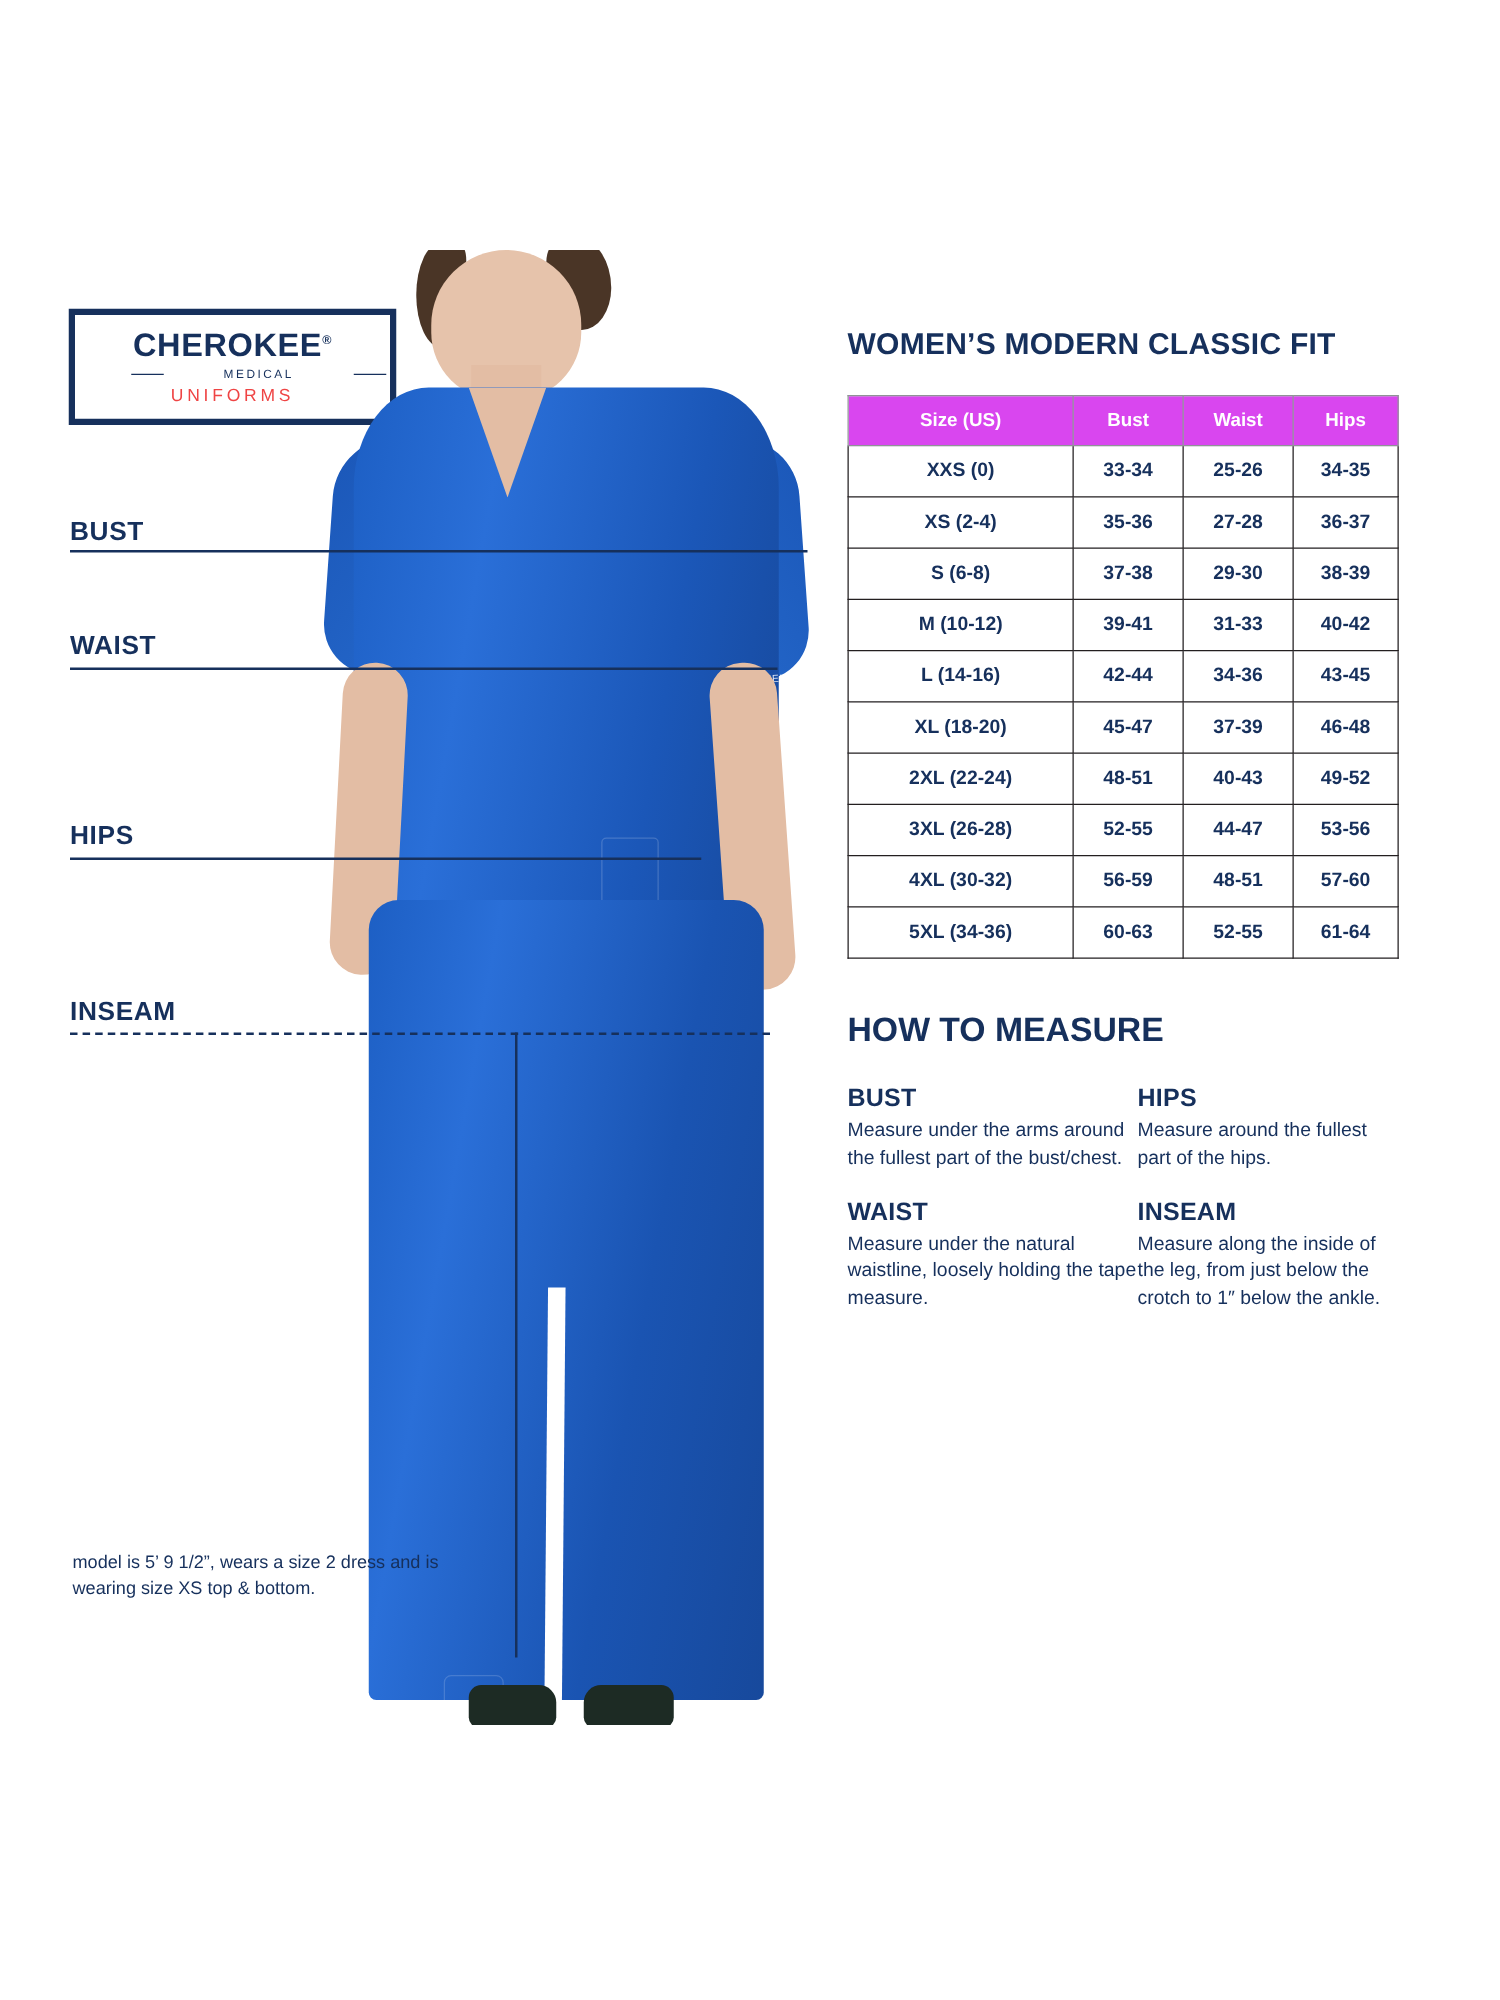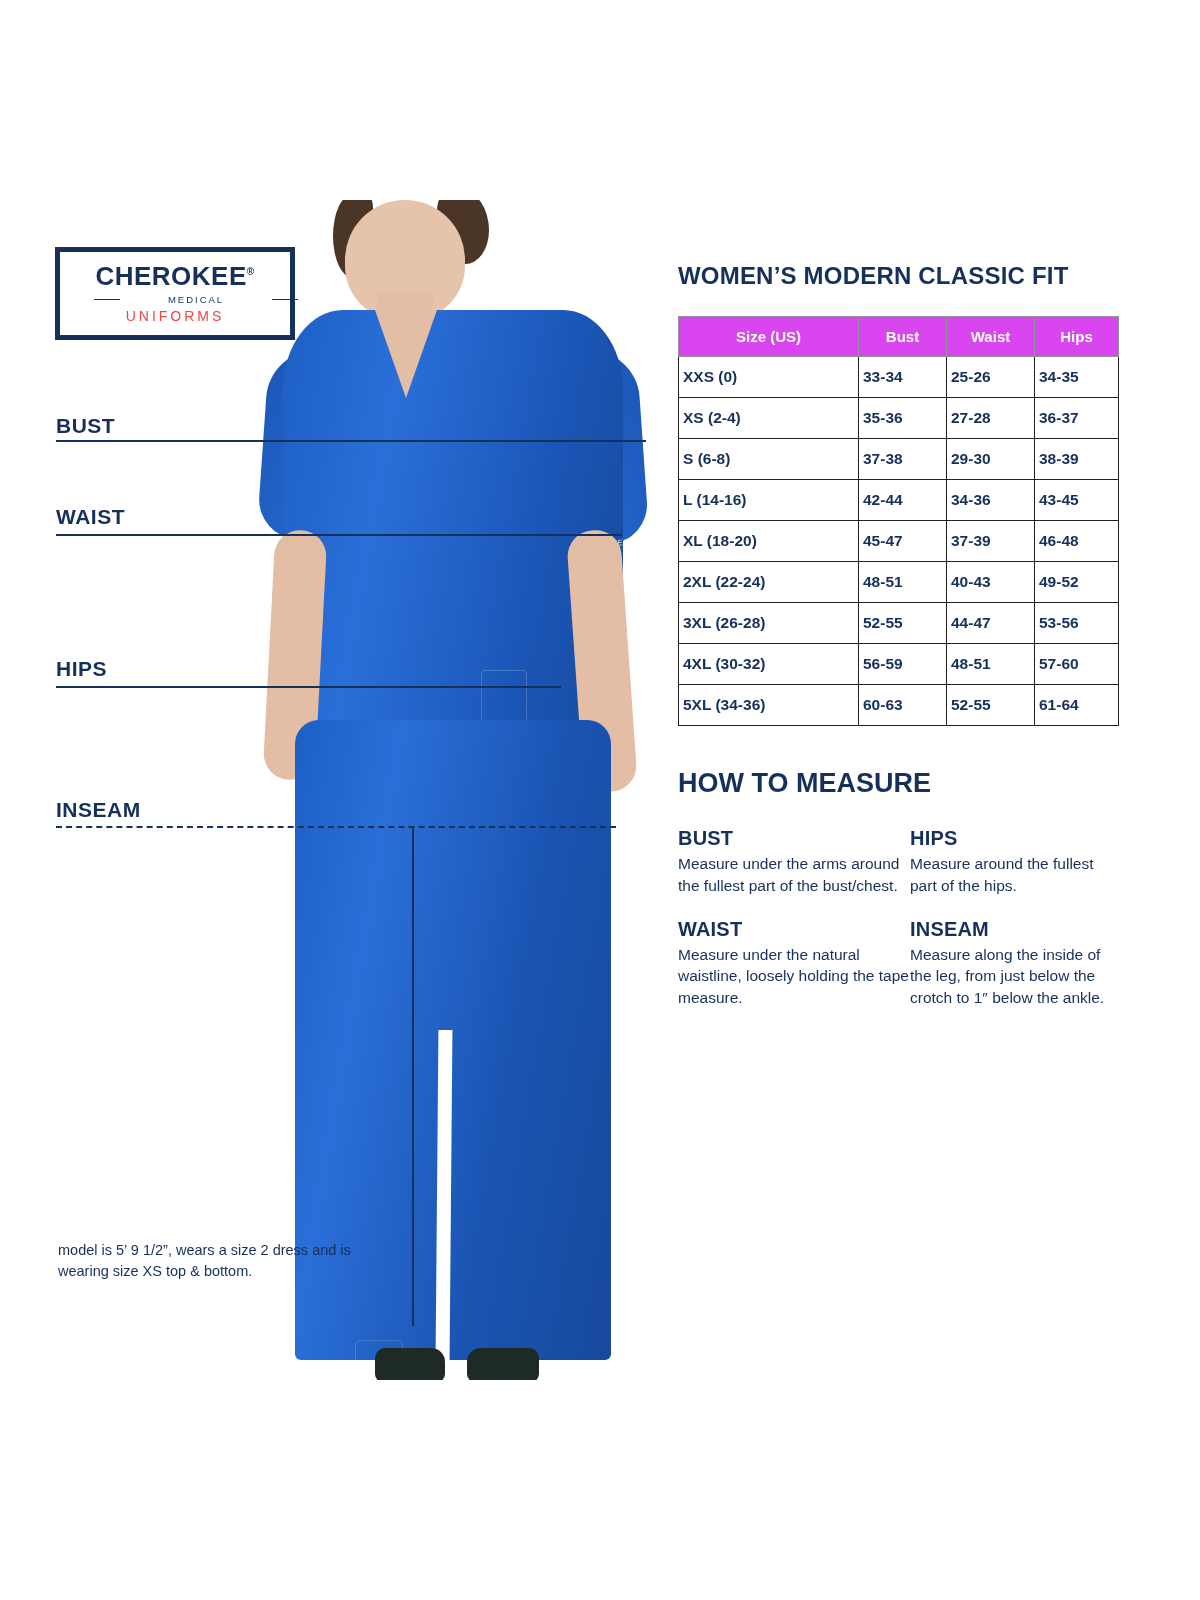--- a/index.html
+++ b/index.html
@@ -14,21 +14,21 @@
     color: #10243f;
     position: relative;
     overflow: hidden;
   }
 
   
   .logo-box {
     position: absolute;
     left: 55px;
     top: 247px;
-    width: 240px;
+    width: 262px;
     height: 93px;
     background: #ffffff;
     border: 5px solid #16305c;
     box-sizing: border-box;
     display: flex;
     flex-direction: column;
     align-items: center;
     justify-content: center;
   }
   .logo-main {
@@ -253,21 +253,21 @@
     background: #d946ef;
     color: #ffffff;
     font-size: 15px;
     font-weight: bold;
     padding: 11px 4px;
     border: 1px solid #8f9397;
     text-align: center;
   }
   table.size-table td {
     border: 1px solid #231f20;
-    text-align: left;
+    text-align: center;
     font-size: 15.5px;
     font-weight: bold;
     color: #16305c;
     padding: 11px 4px;
     background: #ffffff;
   }
   table.size-table col.c1 { width: 180px; }
   table.size-table col.c2 { width: 88px; }
   table.size-table col.c3 { width: 88px; }
   table.size-table col.c4 { width: 84px; }
@@ -381,20 +381,26 @@
         <td>27-28</td>
         <td>36-37</td>
       </tr>
       <tr>
         <td>S (6-8)</td>
         <td>37-38</td>
         <td>29-30</td>
         <td>38-39</td>
       </tr>
       <tr>
+        <td>M (10-12)</td>
+        <td>39-41</td>
+        <td>31-33</td>
+        <td>40-42</td>
+      </tr>
+      <tr>
         <td>L (14-16)</td>
         <td>42-44</td>
         <td>34-36</td>
         <td>43-45</td>
       </tr>
       <tr>
         <td>XL (18-20)</td>
         <td>45-47</td>
         <td>37-39</td>
         <td>46-48</td>

